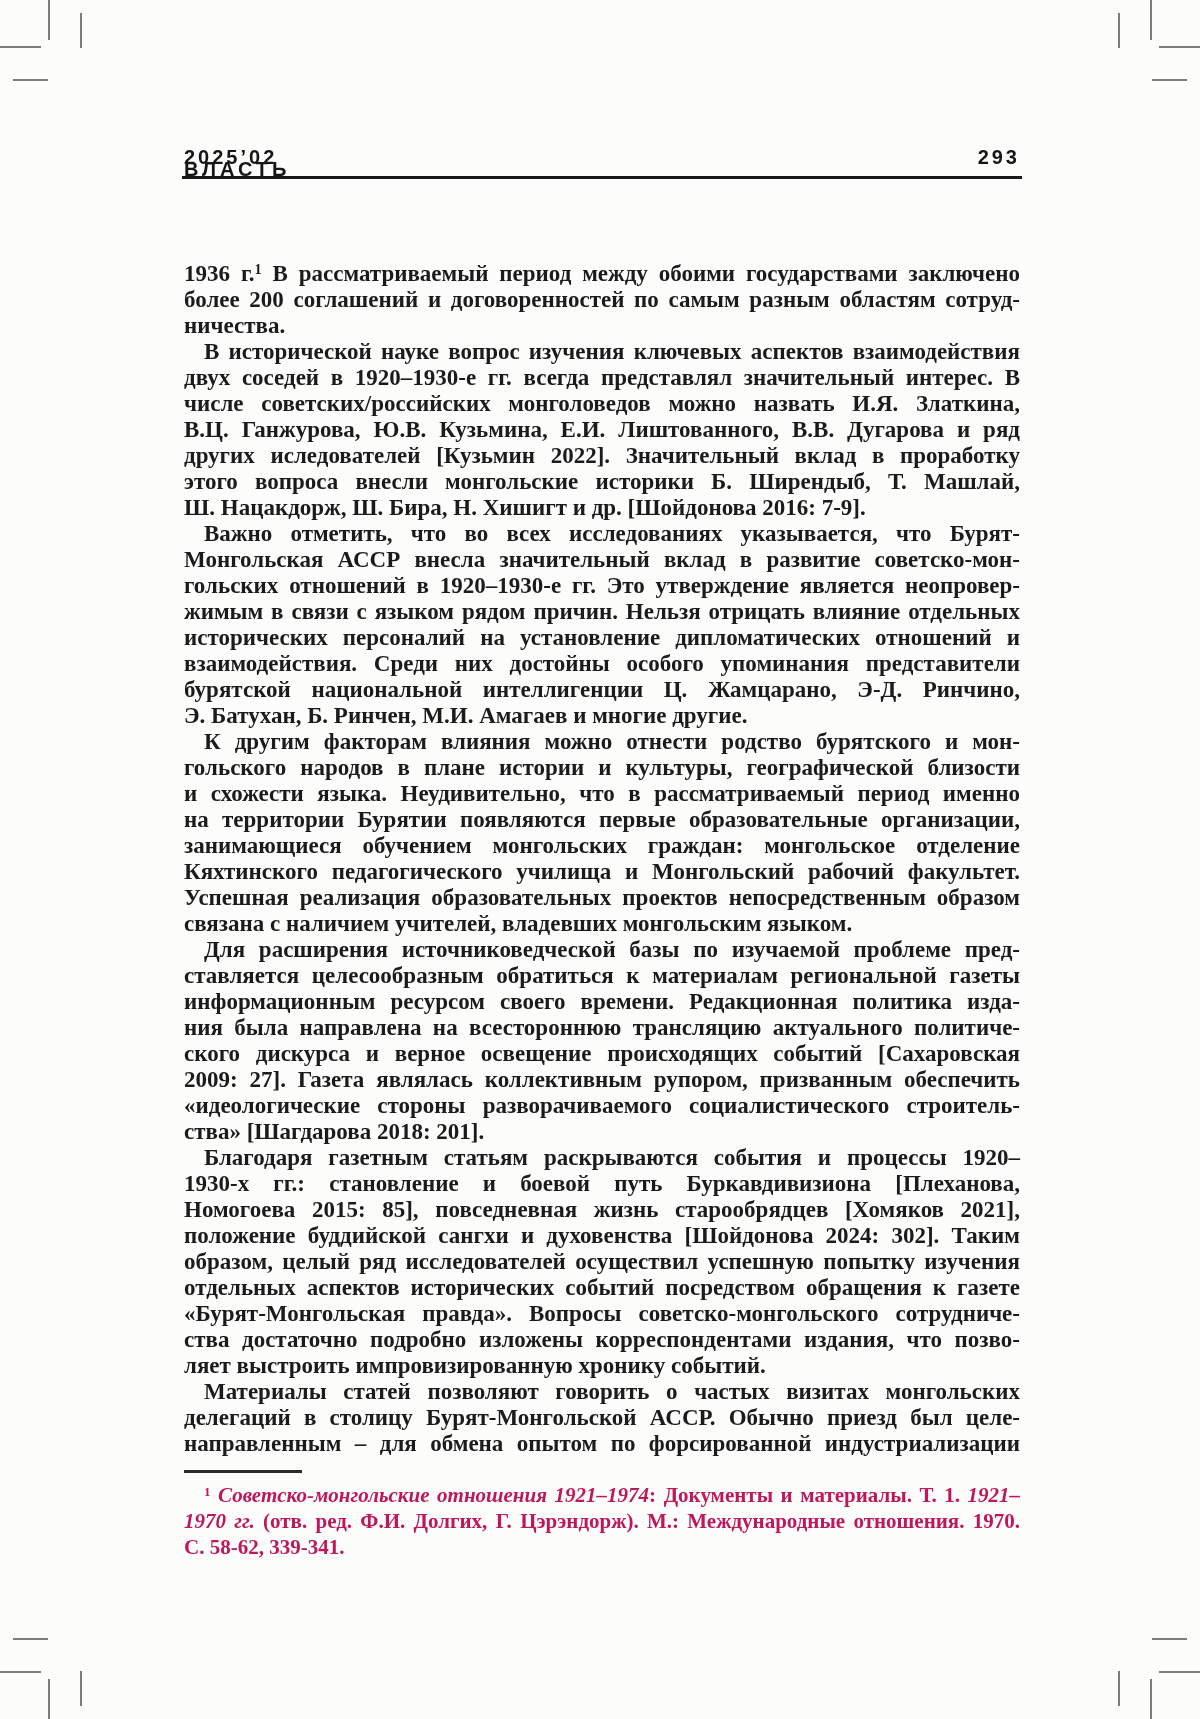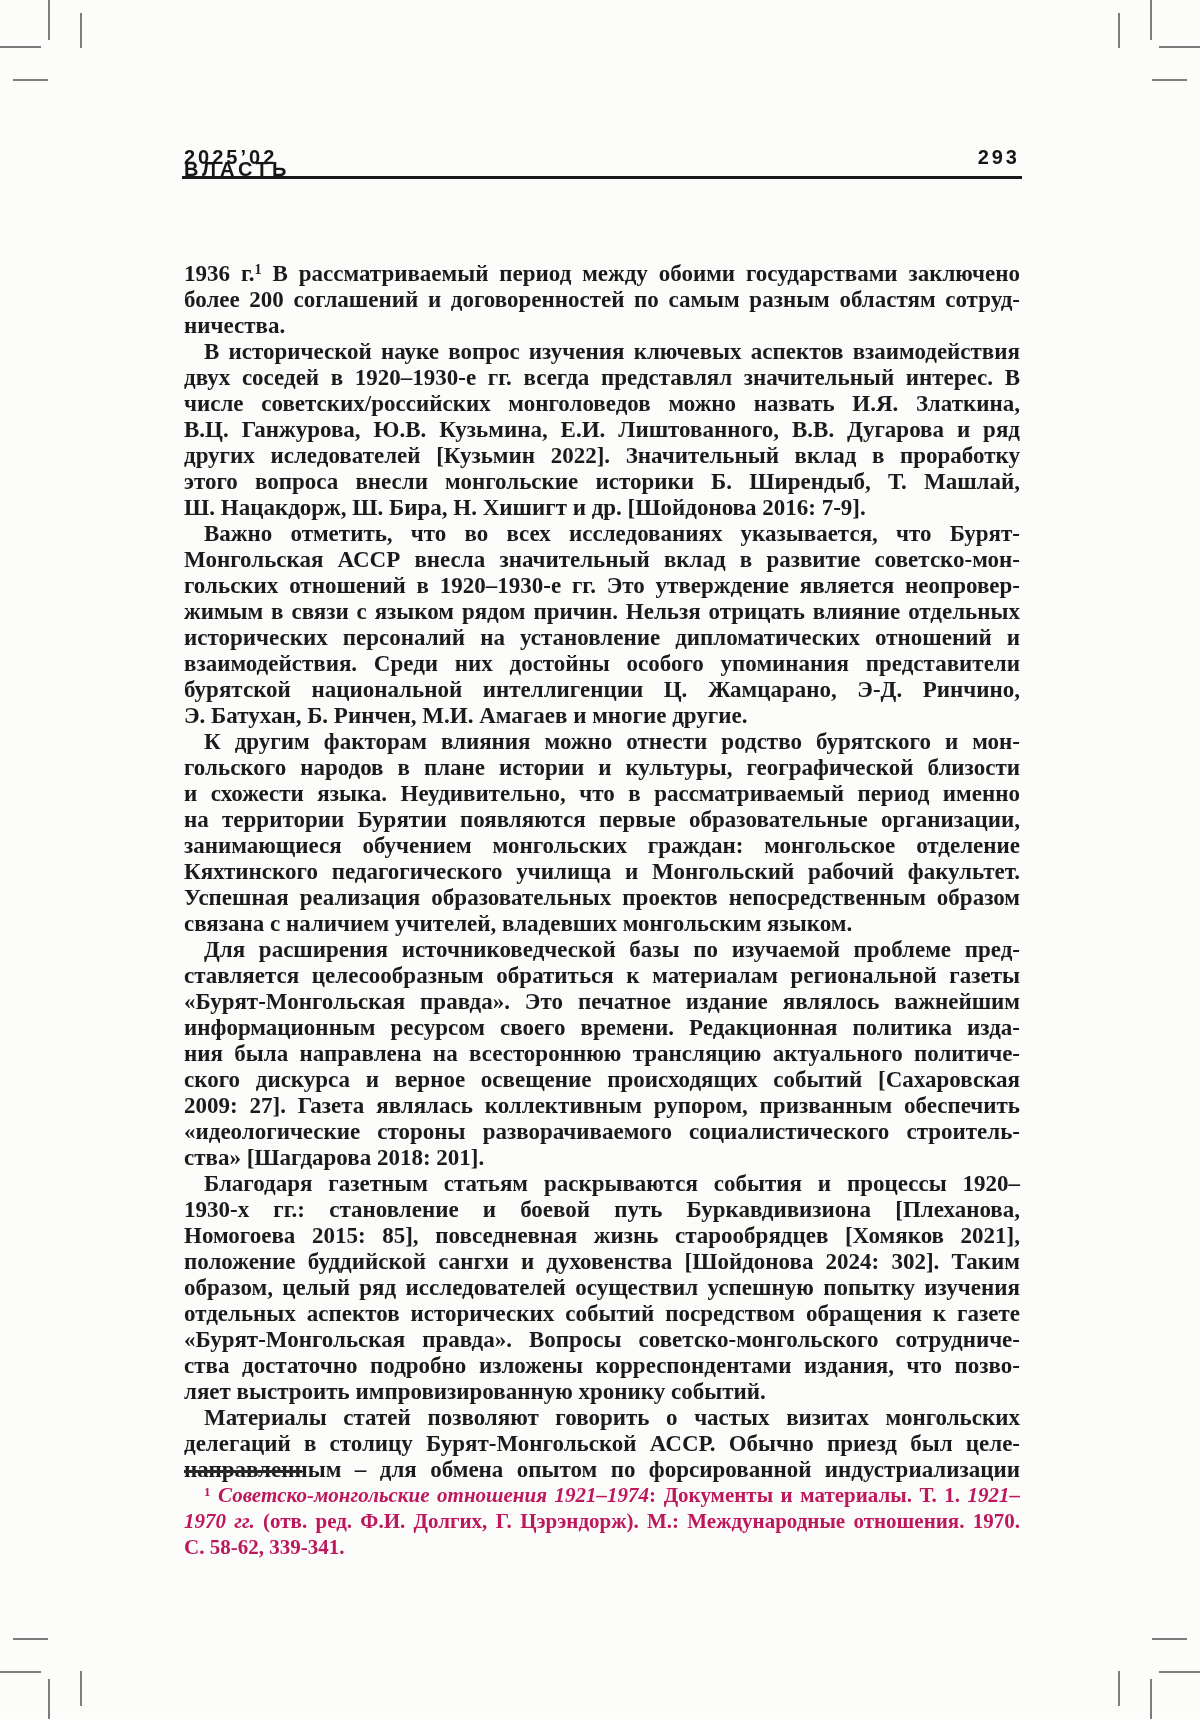--- a/index.html
+++ b/index.html
@@ -133,21 +133,20 @@
         <div class="ln"><span>и схожести языка. Неудивительно, что в рассматриваемый период именно</span></div>
         <div class="ln"><span>на территории Бурятии появляются первые образовательные организации,</span></div>
         <div class="ln"><span>занимающиеся обучением монгольских граждан: монгольское отделение</span></div>
         <div class="ln"><span>Кяхтинского педагогического училища и Монгольский рабочий факультет.</span></div>
         <div class="ln"><span>Успешная реализация образовательных проектов непосредственным образом</span></div>
         <div class="ln end"><span>связана с наличием учителей, владевших монгольским языком.</span></div>
       </div>
       <div class="para">
         <div class="ln ind"><span>Для расширения источниковедческой базы по изучаемой проблеме пред-</span></div>
         <div class="ln"><span>ставляется целесообразным обратиться к материалам региональной газеты</span></div>
-        <div class="ln"><span>«Бурят-Монгольская правда». Это печатное издание являлось важнейшим</span></div>
         <div class="ln"><span>информационным ресурсом своего времени. Редакционная политика изда-</span></div>
         <div class="ln"><span>ния была направлена на всестороннюю трансляцию актуального политиче-</span></div>
         <div class="ln"><span>ского дискурса и верное освещение происходящих событий [Сахаровская</span></div>
         <div class="ln"><span>2009: 27]. Газета являлась коллективным рупором, призванным обеспечить</span></div>
         <div class="ln"><span>«идеологические стороны разворачиваемого социалистического строитель-</span></div>
         <div class="ln end"><span>ства» [Шагдарова 2018: 201].</span></div>
       </div>
       <div class="para">
         <div class="ln ind"><span>Благодаря газетным статьям раскрываются события и процессы 1920–</span></div>
         <div class="ln"><span>1930-х гг.: становление и боевой путь Буркавдивизиона [Плеханова,</span></div>

